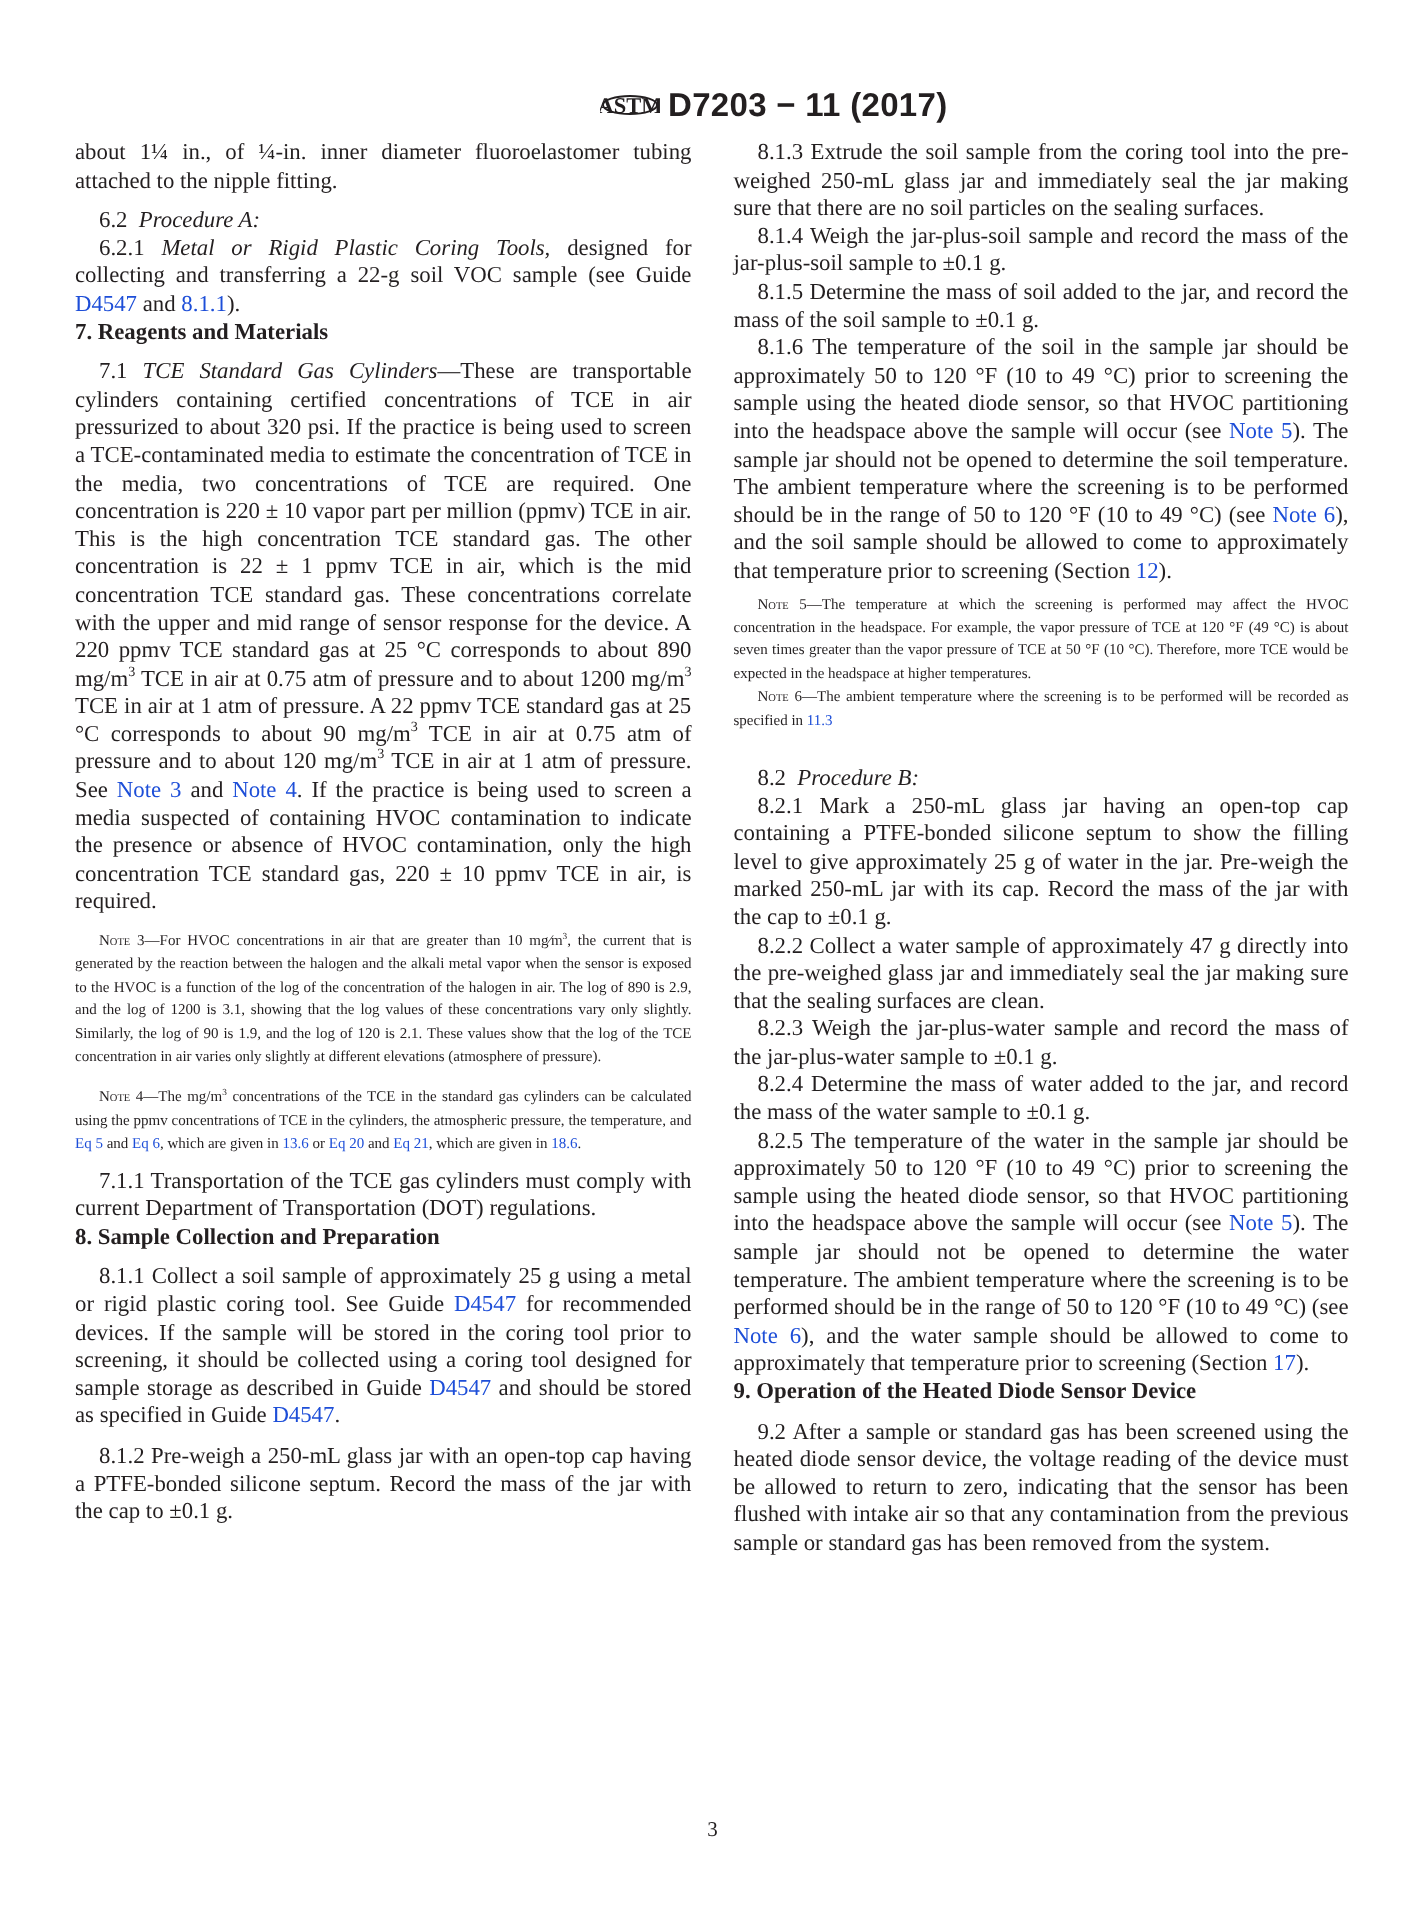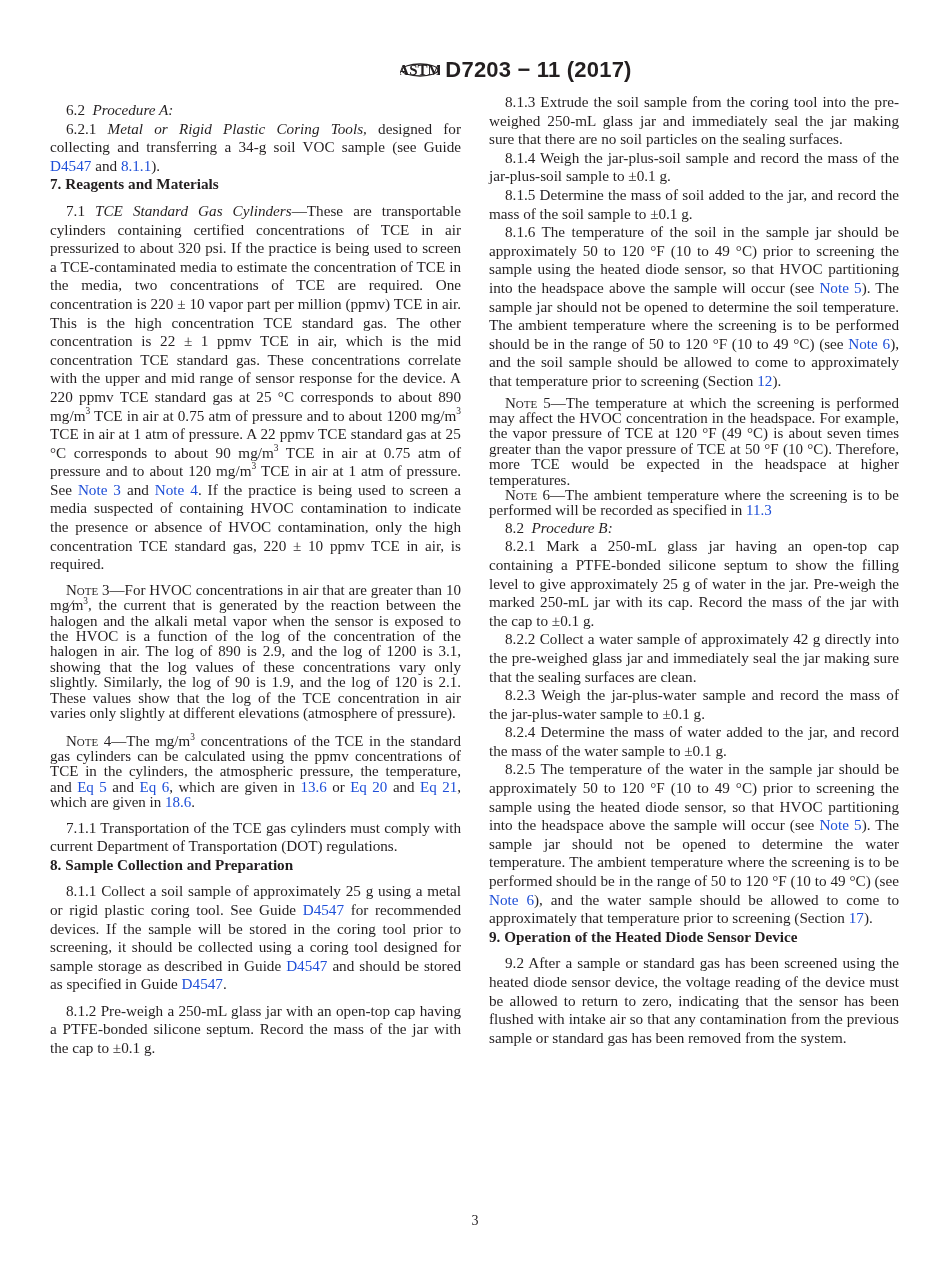--- a/index.html
+++ b/index.html
@@ -24,21 +24,21 @@
   .col.left { left: 50px; }
   .col.right { left: 489px; width: 410px; }
   p { margin: 0; }
   .para { text-indent: 16px; }
   .para.gap { margin-top: 8px; }
   .sec {
     font-weight: bold; font-size: 15.2px; margin-bottom: 8px;
     text-indent: 0;
   }
   .note {
-    font-size: 15px; line-height: 15.4px; text-indent: 16px; text-align: justify;
+    font-size: 10px; line-height: 15.4px; text-indent: 16px; text-align: justify;
   }
   .note .sc { font-variant: small-caps; }
   .note.first { margin-top: 9px; }
   .note.gapb { margin-top: 12px; }
   a.ref { color: #1d4ed8; text-decoration: none; }
   em { font-style: italic; }
   sup { font-size: 0.62em; line-height: 0; vertical-align: 0.7em; }
   .pageno {
     position: absolute; top: 1213px; left: 0; width: 950px; text-align: center;
     font-size: 14px;
@@ -49,26 +49,27 @@
 
 <div class="header">
   <svg class="logo" viewBox="0 0 40 30">
     <ellipse cx="20" cy="15" rx="18" ry="6" fill="none" stroke="#231f20" stroke-width="1.3"></ellipse>
     <text x="20" y="20" text-anchor="middle" font-family="Liberation Serif, serif" font-weight="bold" font-size="15" fill="#231f20">ASTM</text>
   </svg>
   <span class="header-title">D7203 − 11 (2017)</span>
 </div>
 
 <div class="col left">
+  <p>about 1¼ in., of ¼-in. inner diameter fluoroelastomer tubing attached to the nipple fitting.</p>
 
   <p class="para gap">
     <span>6.2</span>&nbsp;&nbsp;<em>Procedure A:</em>
   </p>
   <p class="para">
-    <span>6.2.1</span>&nbsp;<em>Metal or Rigid Plastic Coring Tools,</em><span> designed for collecting and transferring a 34-g soil VOC sample (see Guide </span><a class="ref">D4547</a><span> and </span><a class="ref">8.1.1</a><span>).</span>
+    <span>6.2.1</span>&nbsp;<em>Metal or Rigid Plastic Coring Tools,</em><span> designed for collecting and transferring a 22-g soil VOC sample (see Guide </span><a class="ref">D4547</a><span> and </span><a class="ref">8.1.1</a><span>).</span>
   </p>
 
   <p class="sec">7.  Reagents and Materials</p>
 
   <p class="para">
     <span>7.1</span>&nbsp;<em>TCE Standard Gas Cylinders</em><span>—These are transportable cylinders containing certified concentrations of TCE in air pressurized to about 320 psi. If the practice is being used to screen a TCE-contaminated media to estimate the concentration of TCE in the media, two concentrations of TCE are required. One concentration is 220 ± 10 vapor part per million (ppmv) TCE in air. This is the high concentration TCE standard gas. The other concentration is 22 ± 1 ppmv TCE in air, which is the mid concentration TCE standard gas. These concentrations correlate with the upper and mid range of sensor response for the device. A 220 ppmv TCE standard gas at 25 °C corresponds to about 890 mg/m</span><sup>3</sup><span> TCE in air at 0.75 atm of pressure and to about 1200 mg/m</span><sup>3</sup><span> TCE in air at 1 atm of pressure. A 22 ppmv TCE standard gas at 25 °C corresponds to about 90 mg/m</span><sup>3</sup><span> TCE in air at 0.75 atm of pressure and to about 120 mg/m</span><sup>3</sup><span> TCE in air at 1 atm of pressure. See </span><a class="ref">Note 3</a><span> and </span><a class="ref">Note 4</a><span>. If the practice is being used to screen a media suspected of containing HVOC contamination to indicate the presence or absence of HVOC contamination, only the high concentration TCE standard gas, 220 ± 10 ppmv TCE in air, is required.</span>
   </p>
 
   <p class="note first">
     <span class="sc">Note 3</span><span>—For HVOC concentrations in air that are greater than 10 mg∕m</span><sup>3</sup><span>, the current that is generated by the reaction between the halogen and the alkali metal vapor when the sensor is exposed to the HVOC is a function of the log of the concentration of the halogen in air. The log of 890 is 2.9, and the log of 1200 is 3.1, showing that the log values of these concentrations vary only slightly. Similarly, the log of 90 is 1.9, and the log of 120 is 2.1. These values show that the log of the TCE concentration in air varies only slightly at different elevations (atmosphere of pressure).</span>
@@ -96,25 +97,25 @@
     <span>8.1.6  The temperature of the soil in the sample jar should be approximately 50 to 120 °F (10 to 49 °C) prior to screening the sample using the heated diode sensor, so that HVOC partitioning into the headspace above the sample will occur (see </span><a class="ref">Note 5</a><span>). The sample jar should not be opened to determine the soil temperature. The ambient temperature where the screening is to be performed should be in the range of 50 to 120 °F (10 to 49 °C) (see </span><a class="ref">Note 6</a><span>), and the soil sample should be allowed to come to approximately that temperature prior to screening (Section </span><a class="ref">12</a><span>).</span>
   </p>
 
   <p class="note first" style="margin-top:5px">
     <span class="sc">Note 5</span><span>—The temperature at which the screening is performed may affect the HVOC concentration in the headspace. For example, the vapor pressure of TCE at 120 °F (49 °C) is about seven times greater than the vapor pressure of TCE at 50 °F (10 °C). Therefore, more TCE would be expected in the headspace at higher temperatures.</span>
   </p>
   <p class="note">
     <span class="sc">Note 6</span><span>—The ambient temperature where the screening is to be performed will be recorded as specified in </span><a class="ref">11.3</a>
   </p>
 
-  <p class="para" style="margin-top:0">
+  <p class="para" style="margin-top:22px">
     <span>8.2</span>&nbsp;&nbsp;<em>Procedure B:</em>
   </p>
   <p class="para">8.2.1  Mark a 250-mL glass jar having an open-top cap containing a PTFE-bonded silicone septum to show the filling level to give approximately 25 g of water in the jar. Pre-weigh the marked 250-mL jar with its cap. Record the mass of the jar with the cap to ±0.1 g.</p>
-  <p class="para">8.2.2  Collect a water sample of approximately 42 g directly into the pre-weighed glass jar and immediately seal the jar making sure that the sealing surfaces are clean.</p>
+  <p class="para">8.2.2  Collect a water sample of approximately 47 g directly into the pre-weighed glass jar and immediately seal the jar making sure that the sealing surfaces are clean.</p>
   <p class="para">8.2.3  Weigh the jar-plus-water sample and record the mass of the jar-plus-water sample to ±0.1 g.</p>
   <p class="para">8.2.4  Determine the mass of water added to the jar, and record the mass of the water sample to ±0.1 g.</p>
   <p class="para">
     <span>8.2.5  The temperature of the water in the sample jar should be approximately 50 to 120 °F (10 to 49 °C) prior to screening the sample using the heated diode sensor, so that HVOC partitioning into the headspace above the sample will occur (see </span><a class="ref">Note 5</a><span>). The sample jar should not be opened to determine the water temperature. The ambient temperature where the screening is to be performed should be in the range of 50 to 120 °F (10 to 49 °C) (see </span><a class="ref">Note 6</a><span>), and the water sample should be allowed to come to approximately that temperature prior to screening (Section </span><a class="ref">17</a><span>).</span>
   </p>
 
   <p class="sec">9.  Operation of the Heated Diode Sensor Device</p>
   <p class="para gap">9.2  After a sample or standard gas has been screened using the heated diode sensor device, the voltage reading of the device must be allowed to return to zero, indicating that the sensor has been flushed with intake air so that any contamination from the previous sample or standard gas has been removed from the system.</p>
 </div>
 

